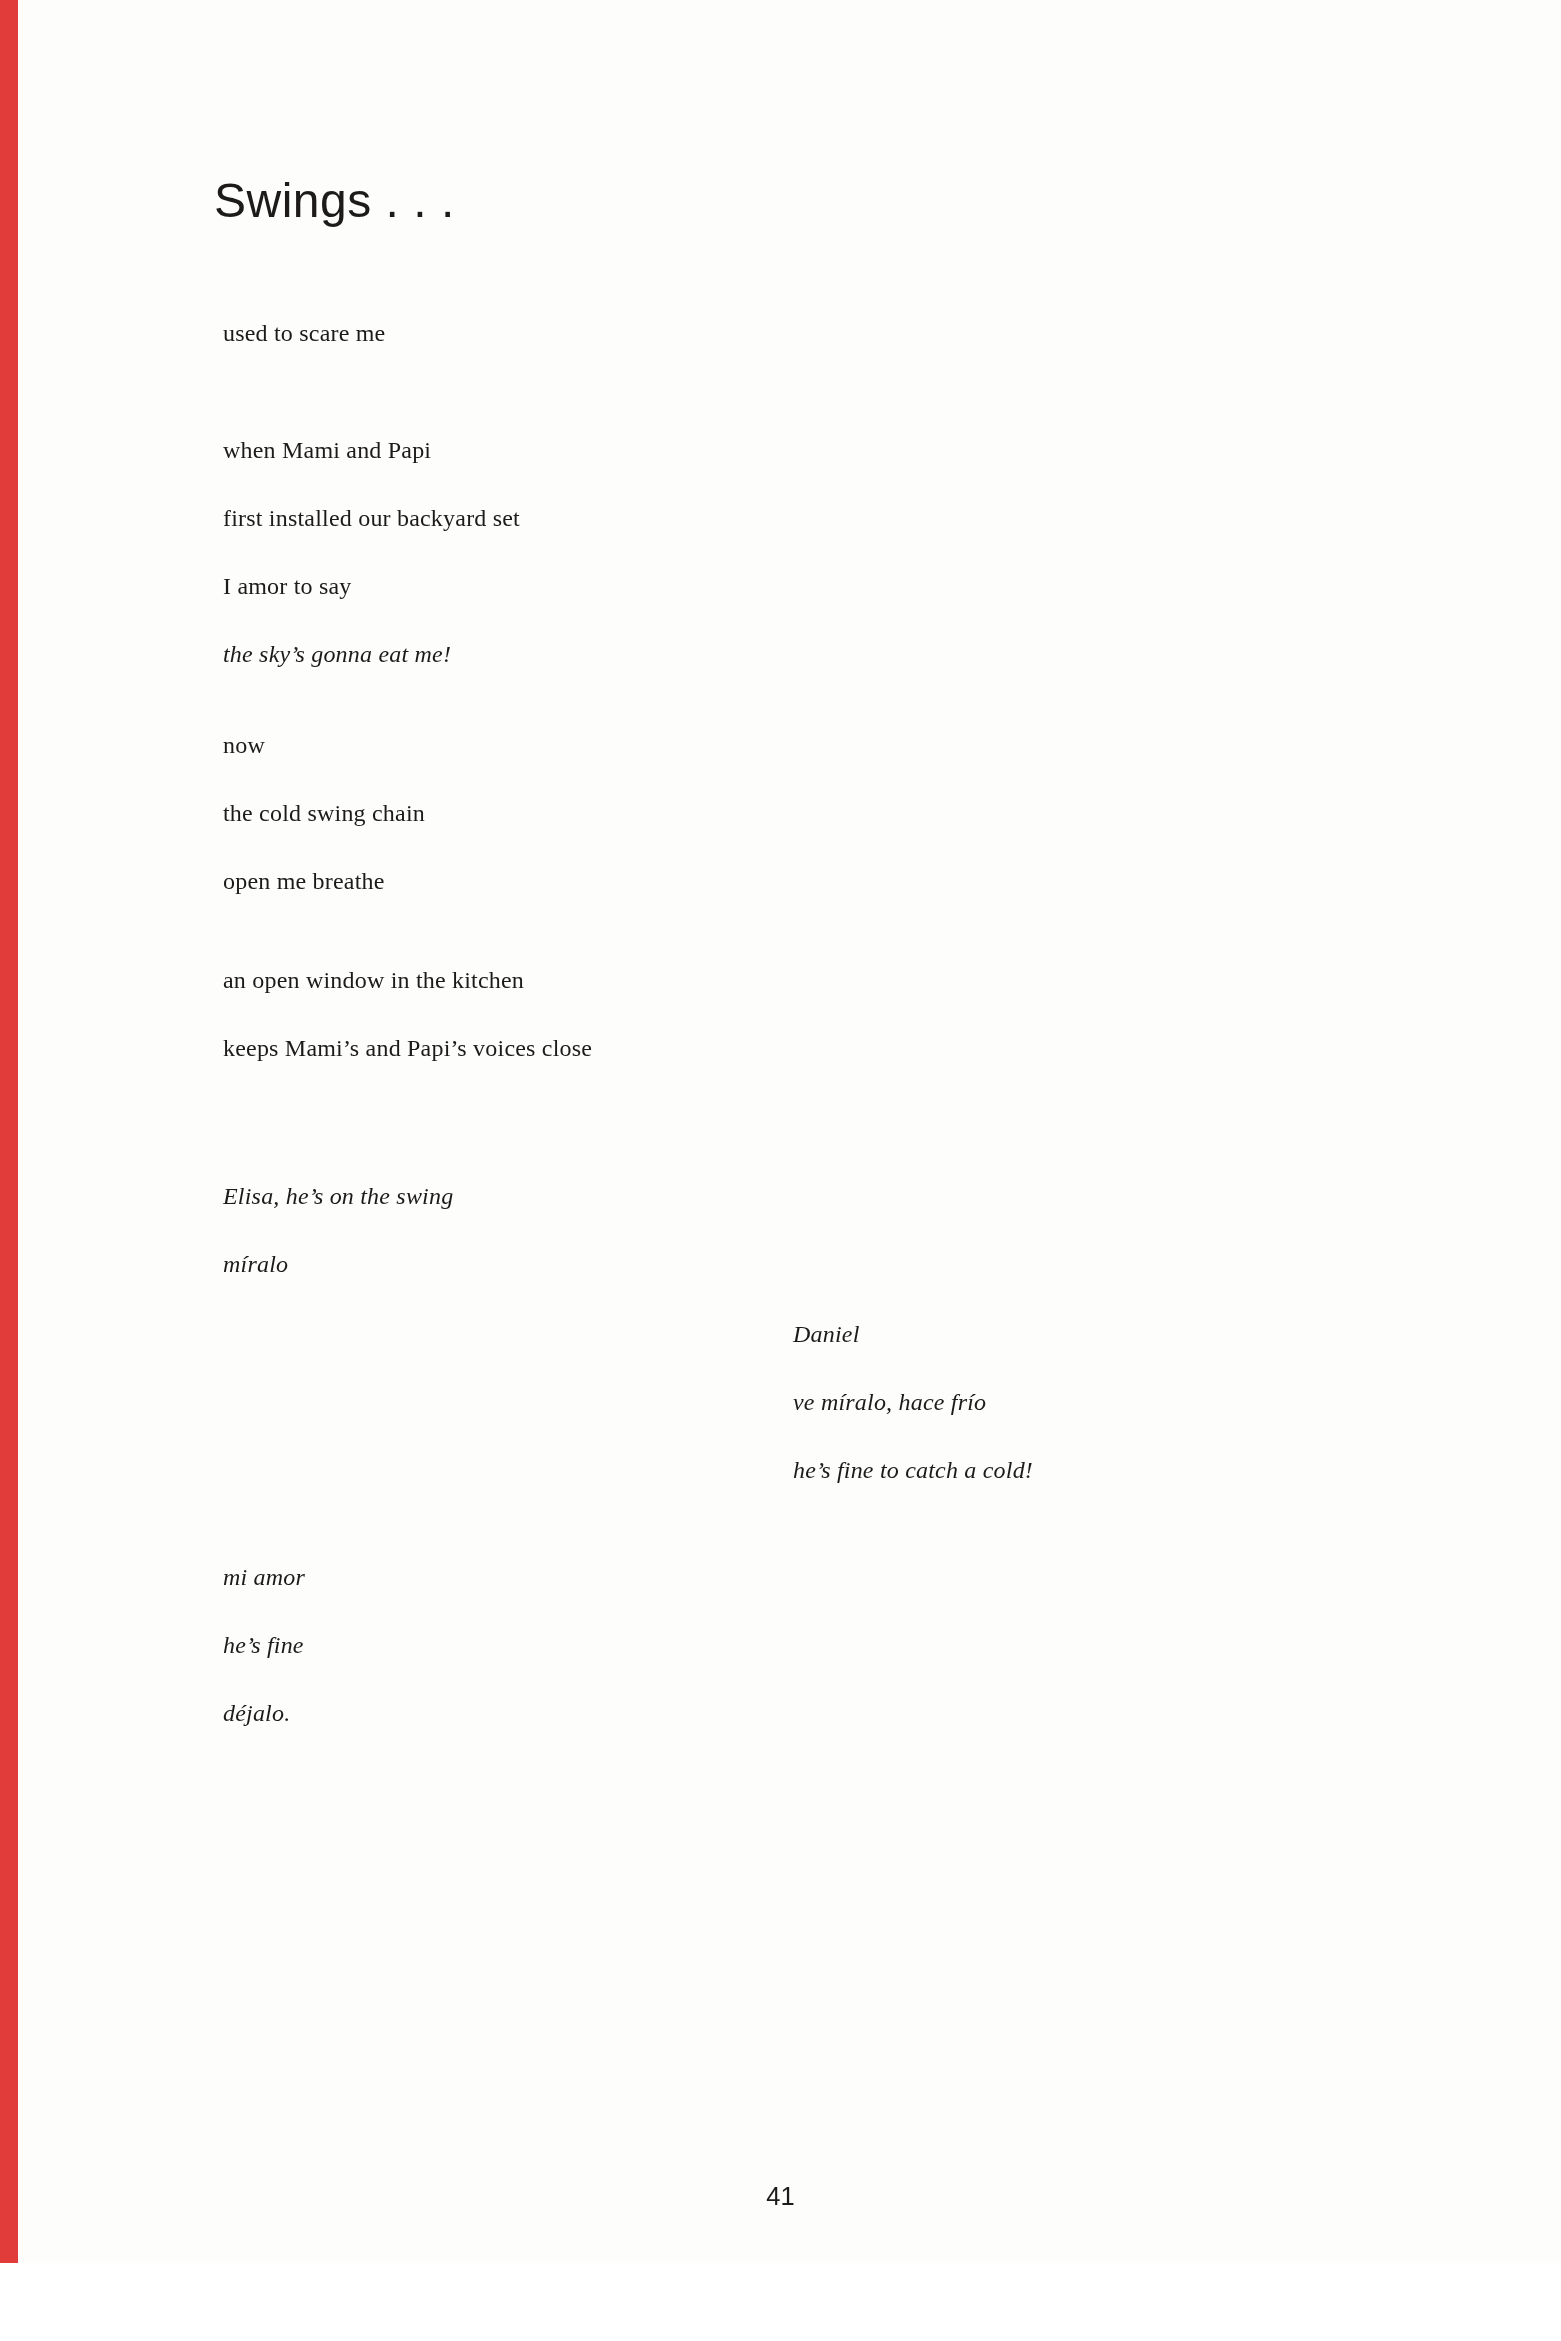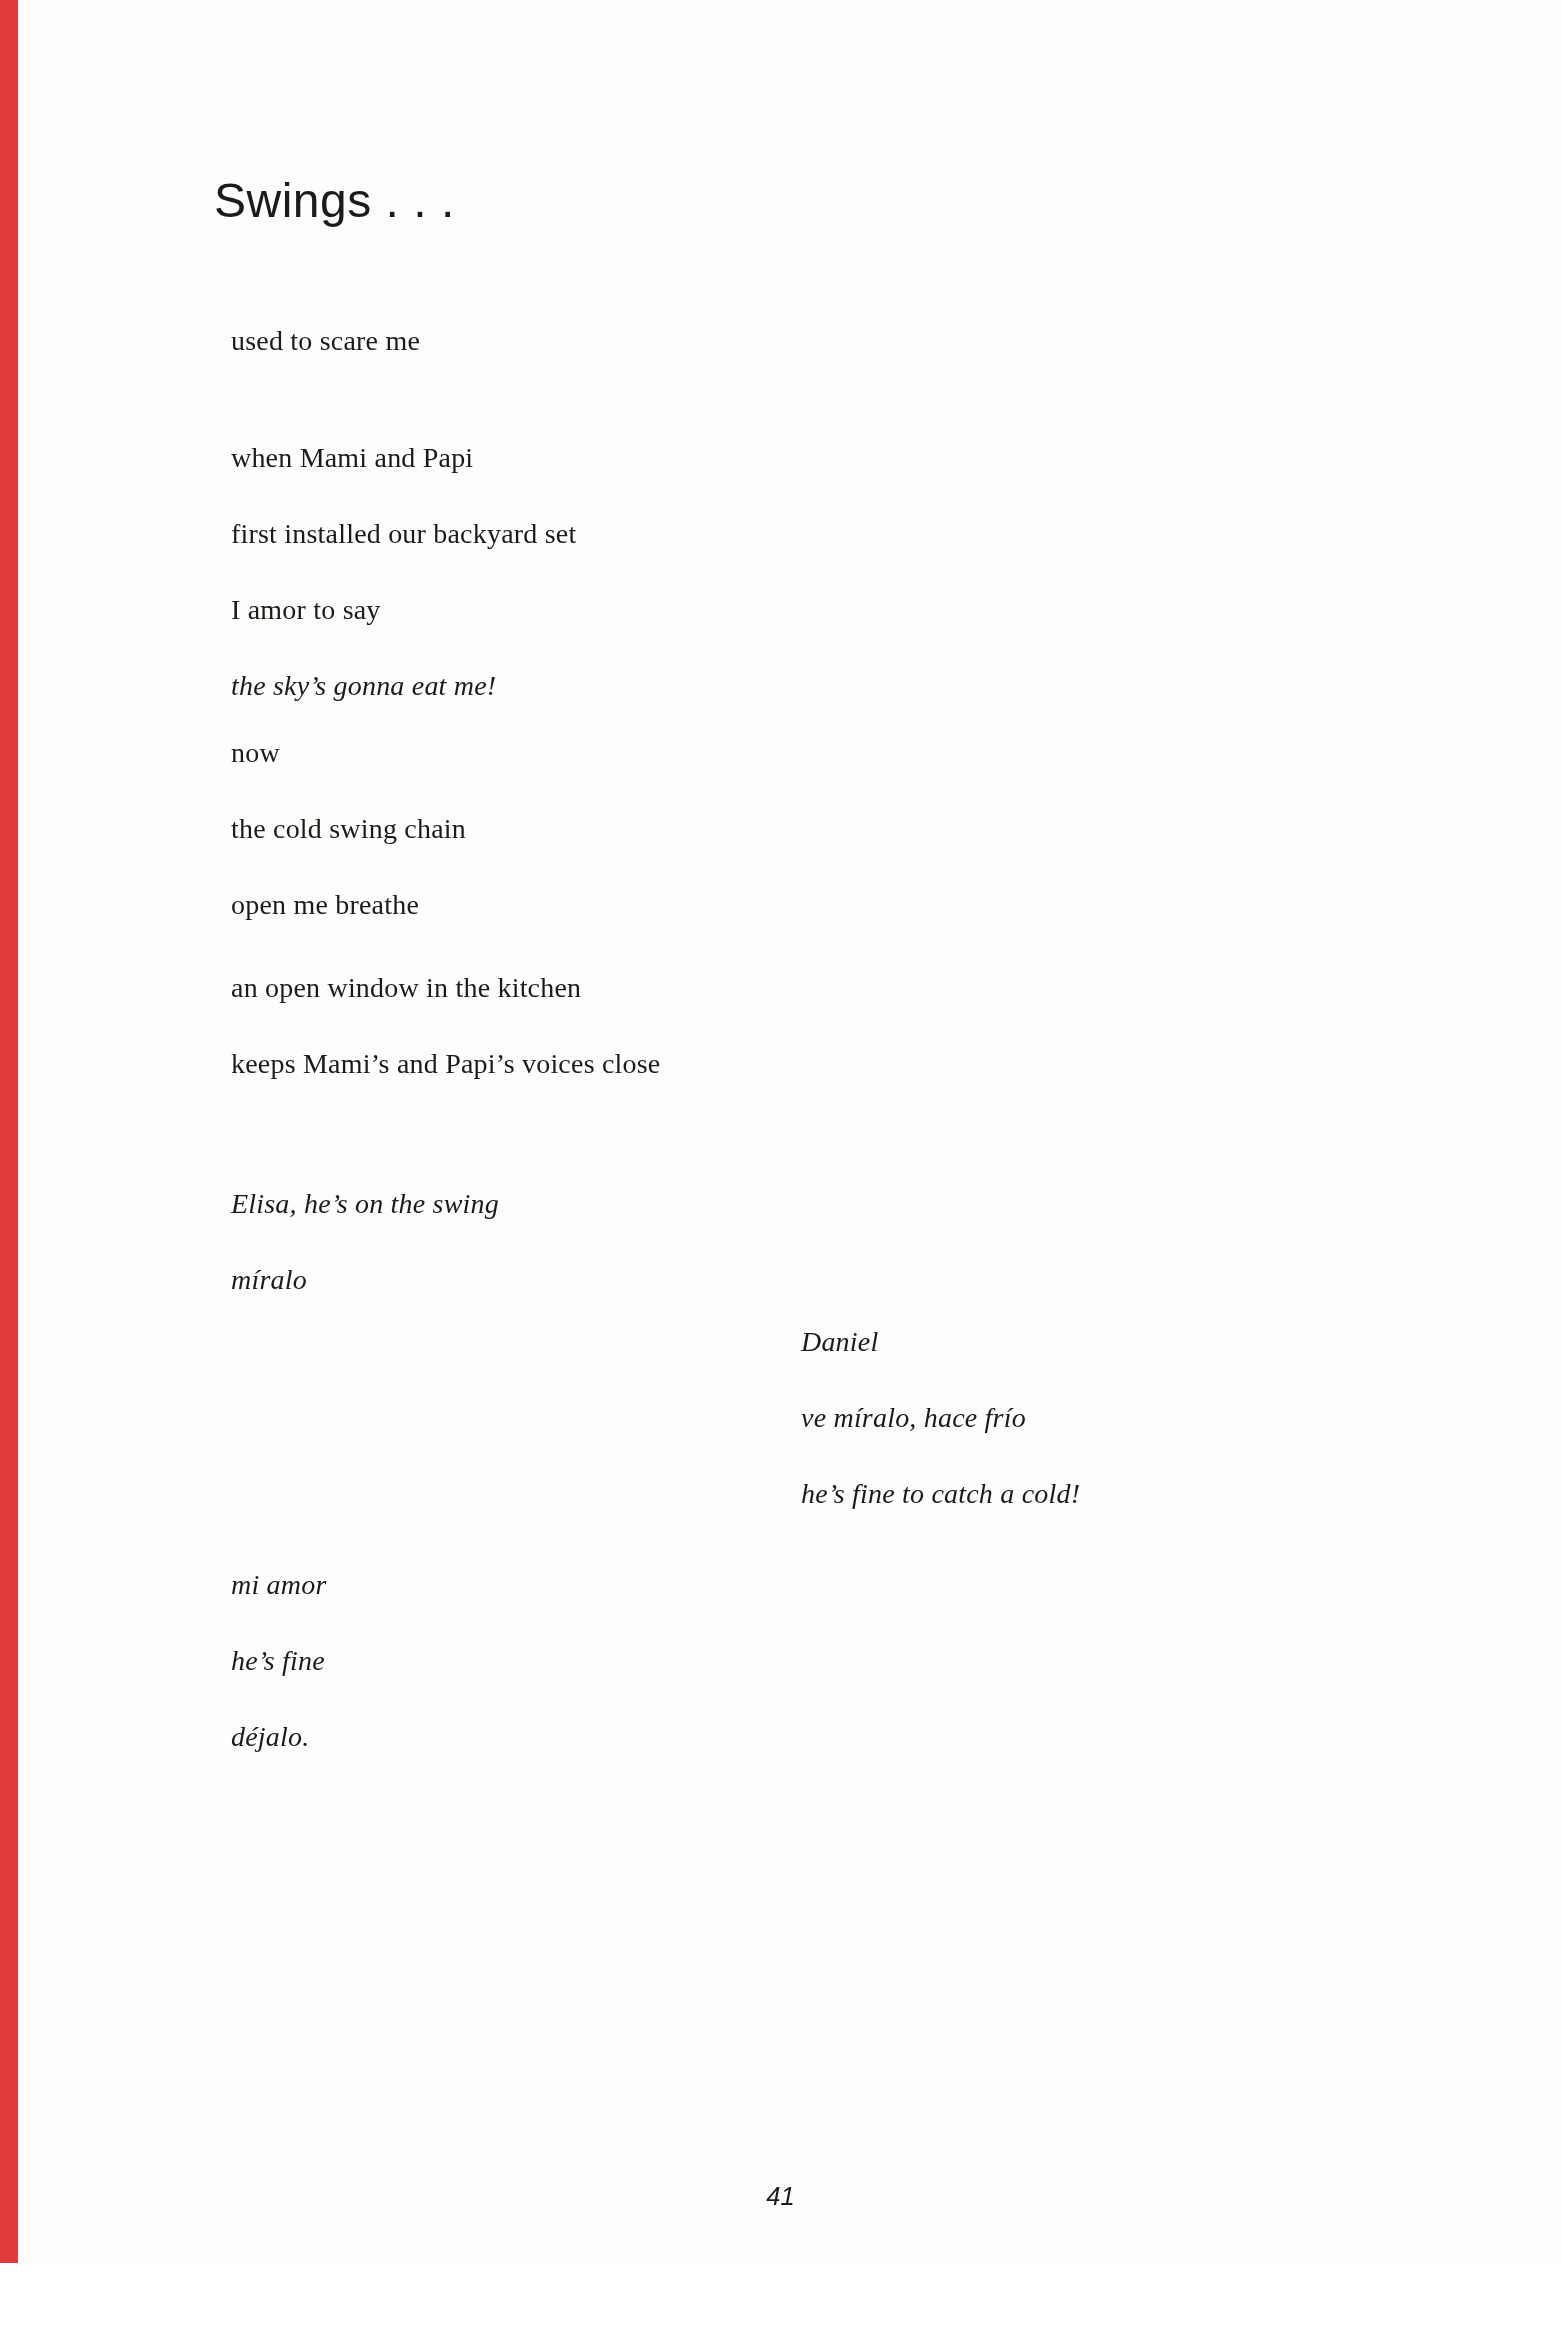--- a/index.html
+++ b/index.html
@@ -40,22 +40,22 @@
     line-height: 52px;
     letter-spacing: 0.5px;
     color: inherit;
   }
   .stanza {
     position: absolute;
     left: 215px;
     margin: 0;
   }
   .stanza .line {
-    margin: 16px;
-    font-size: 28px;
+    margin: 8px;
+    font-size: 24px;
     line-height: 60px;
     letter-spacing: 0.2px;
     white-space: nowrap;
   }
   .line.it {
     font-style: italic;
   }
   .s1 { top: 295px; }
   .s2 { top: 412px; }
   .s3 { top: 707px; }
@@ -65,21 +65,20 @@
   .s7 { top: 1539px; }
   .page-number {
     position: absolute;
     left: 0;
     right: 0;
     top: 2182px;
     text-align: center;
     font-family: "Liberation Sans", sans-serif;
     font-size: 25.5px;
     line-height: 28px;
-    font-style: italic;
   }
 </style>
 </head>
 <body>
 
 <div class="page" style="background: rgb(253, 253, 252); color: rgb(29, 27, 25);">
   <div class="edge-stripe" style="background: rgb(225, 59, 58);"></div>
 
   <main class="content">
 

